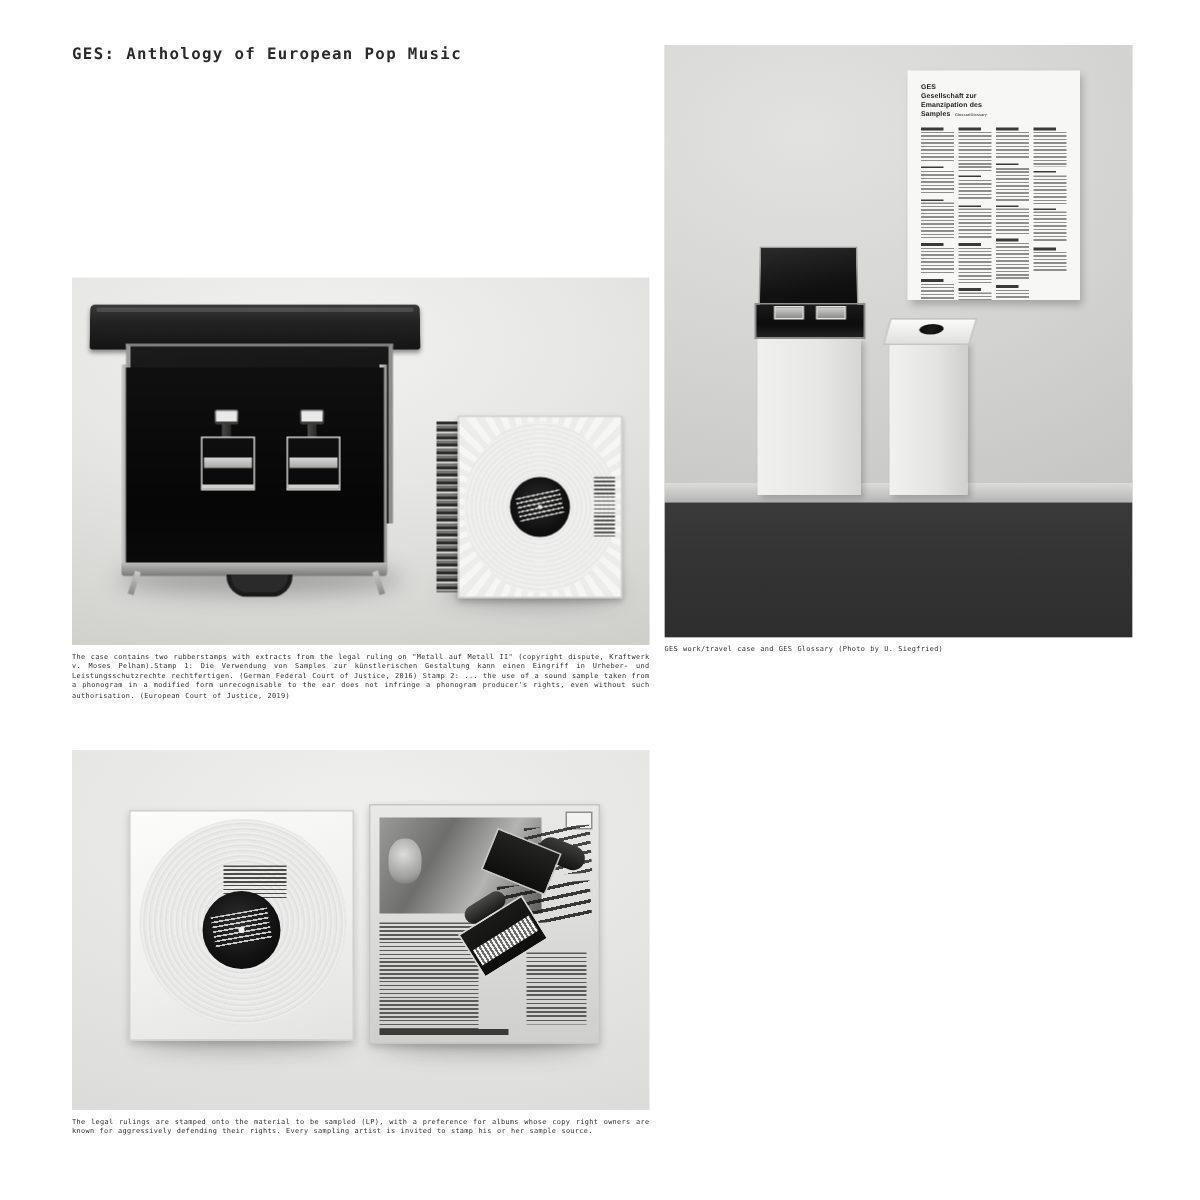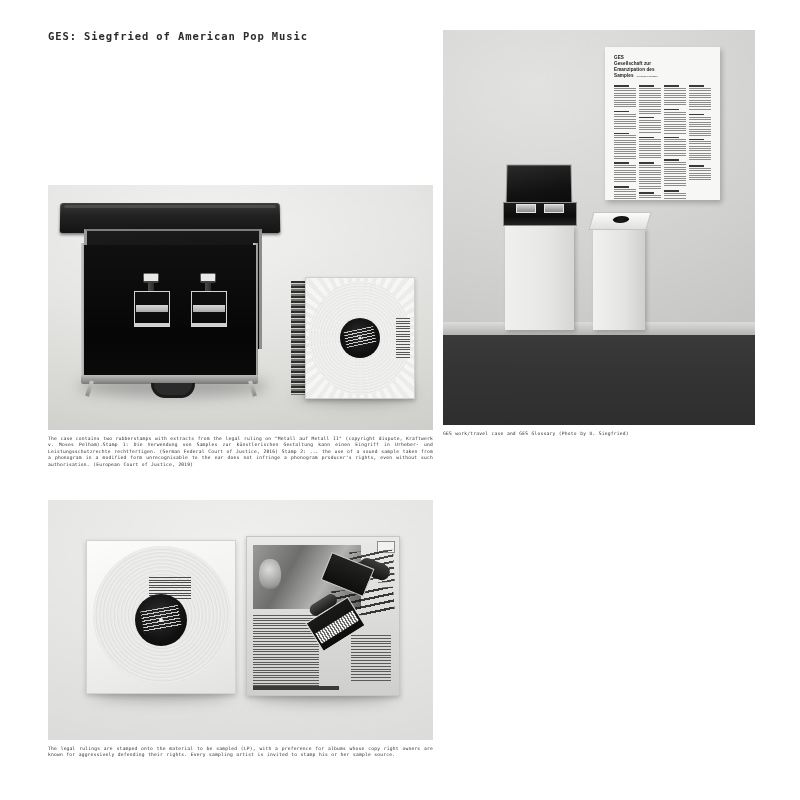--- a/index.html
+++ b/index.html
@@ -510,21 +510,21 @@
     width:44px; height:28px;
     background: linear-gradient(180deg,#232321 0%,#0e0e0c 100%);
     border:1px solid #c8c8c6;
   }
 </style>
 </head>
 <body>
 
 <div class="page">
 
-  <div class="page-title">GES: Siegfried of American Pop Music</div>
+  <div class="page-title">GES: Anthology of European Pop Music</div>
 
   <div class="figure" id="fig-case">
     <div class="photo bg-studio">
 
       <div class="shadow-soft" style="left:30px; top:190px; width:190px; height:22px;"></div>
       <div class="shadow-soft" style="left:248px; top:200px; width:118px; height:18px;"></div>
 
       <div class="case-lid"></div>
       <div class="case-lid-inner"></div>
       <div class="case-frame-l"></div>

